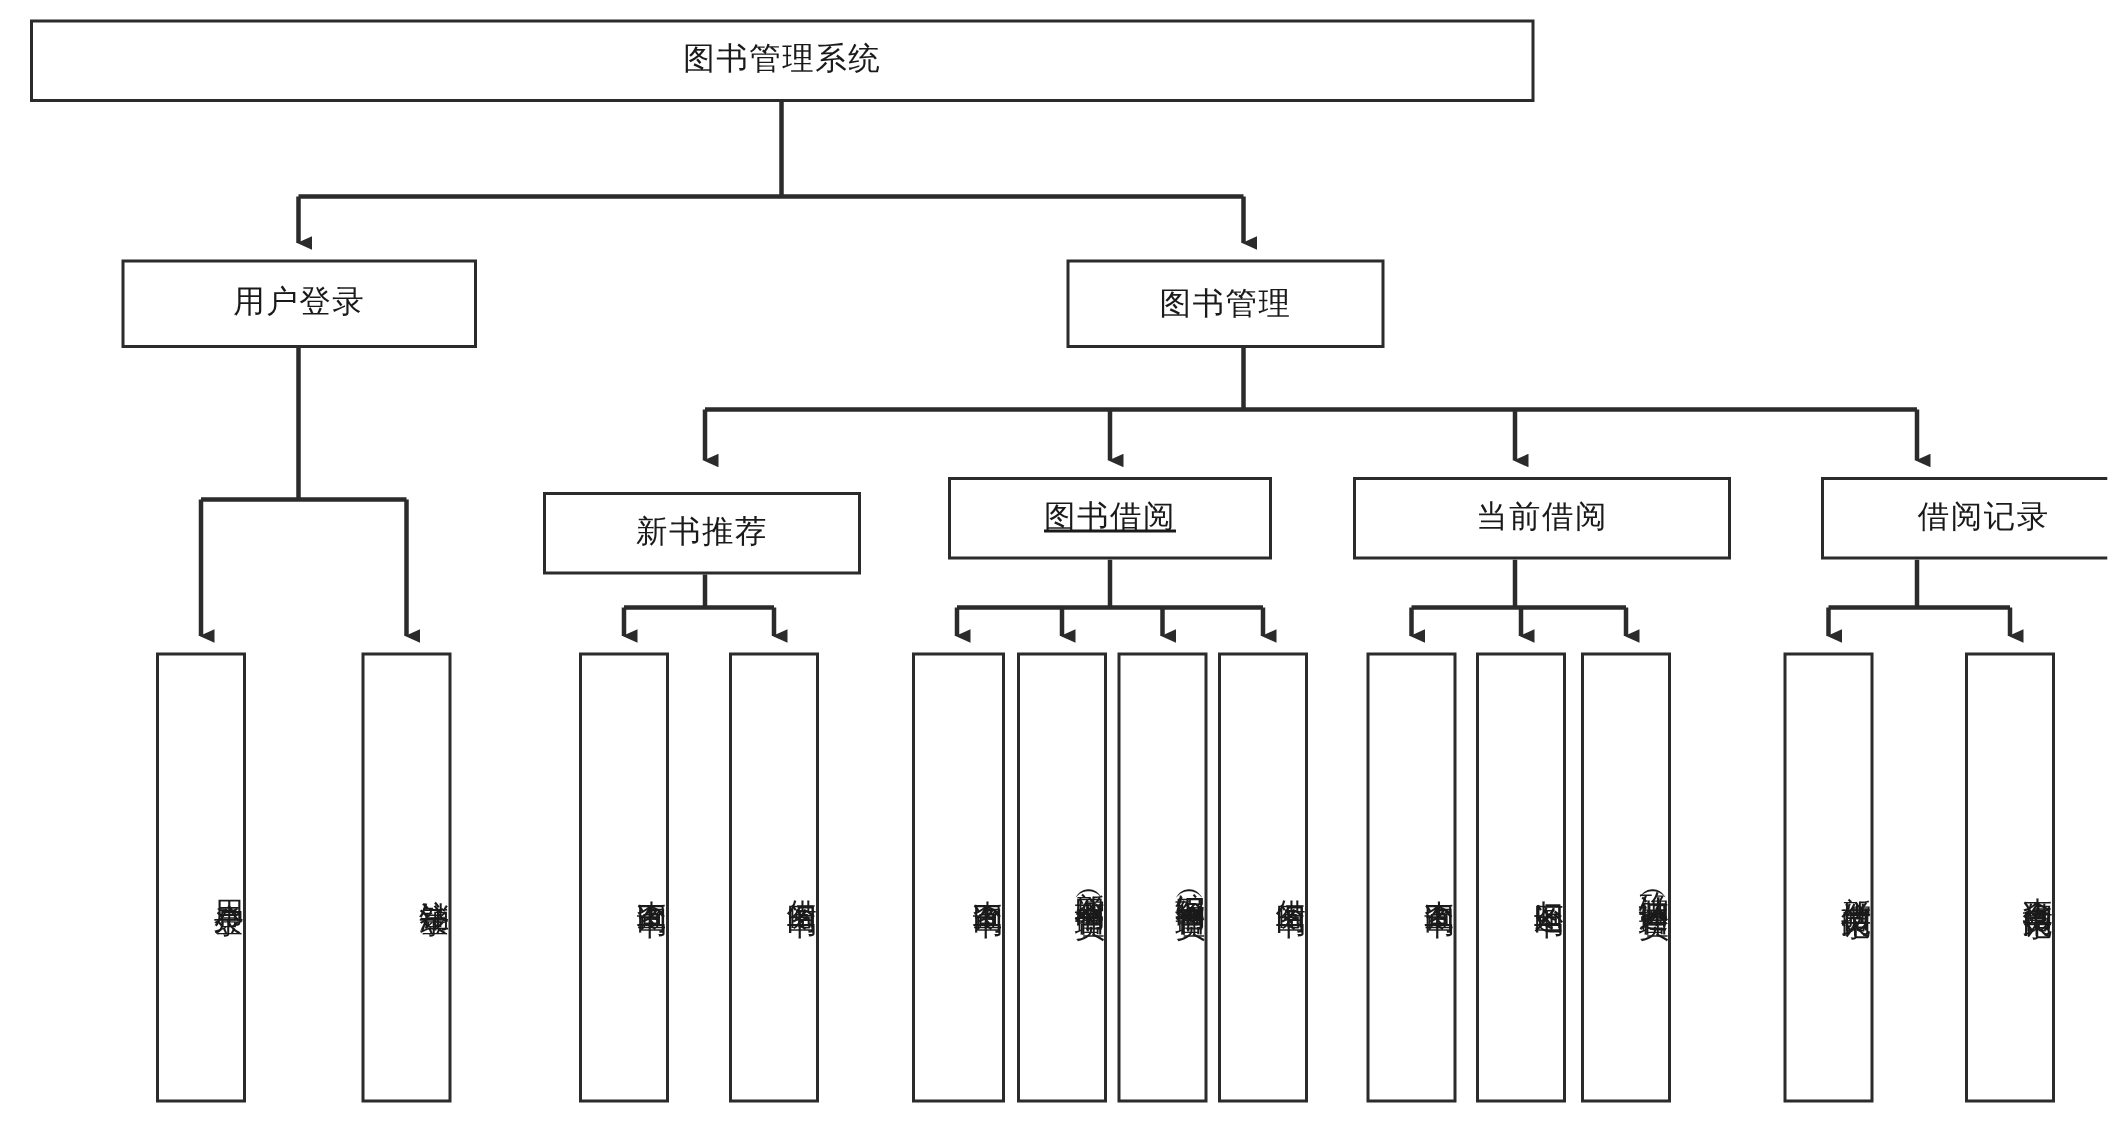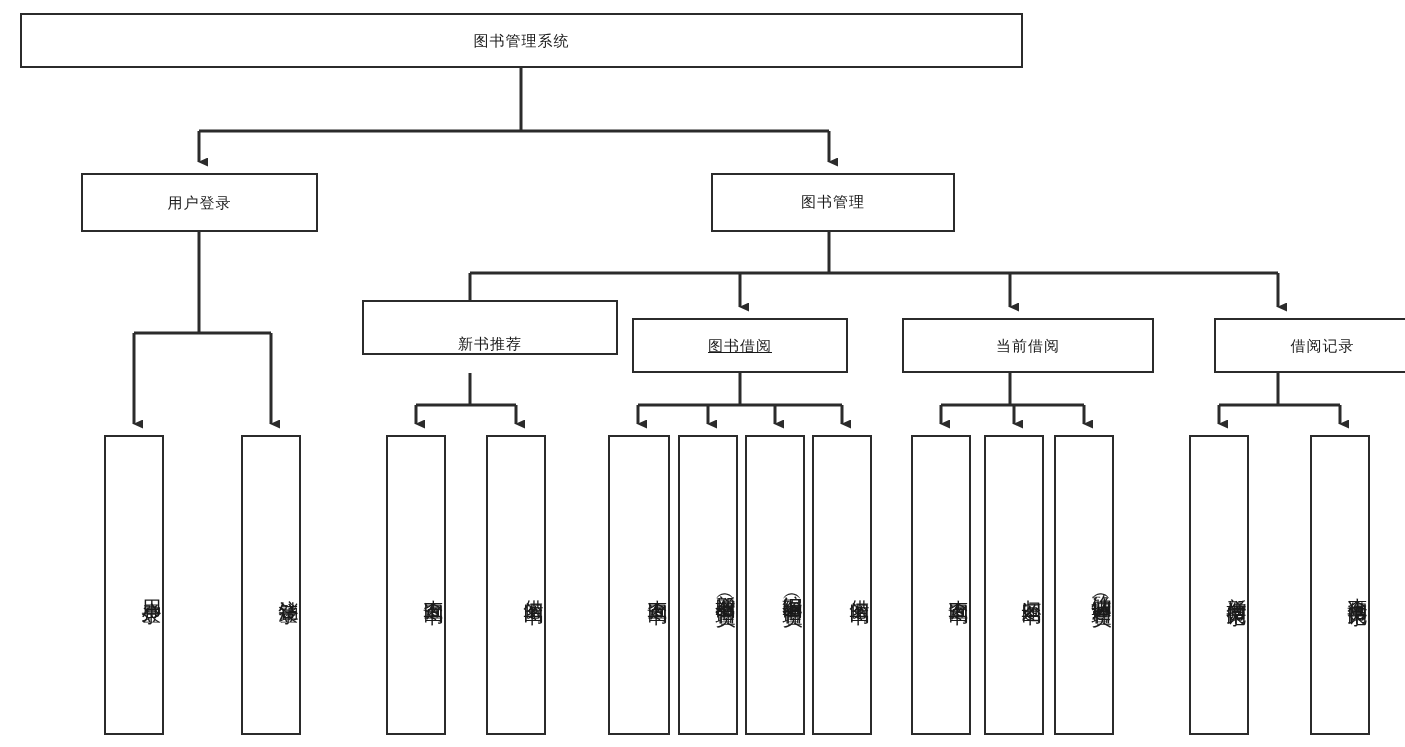--- a/index.html
+++ b/index.html
@@ -31,21 +31,21 @@
     box-sizing: border-box;
     background: #ffffff;
     border: 2px solid #2b2b2b;
     display: flex;
     align-items: center;
     justify-content: center;
     color: #1a1a1a;
     z-index: 3;
   }
   .node-box.horizontal {
-    font-size: 15px;
+    font-size: 21px;
     letter-spacing: 1px;
   }
   .node-box.vertical {
     writing-mode: vertical-rl;
     text-orientation: upright;
     font-size: 20px;
     letter-spacing: 2px;
     padding-top: 6px;
     align-items: flex-start;
     justify-content: center;
@@ -116,24 +116,24 @@
       </g>
   </svg>
 
   <div id="nodes-layer">
       <div class="node-box horizontal" style="left: 20px; top: 13px; width: 1003px; height: 55px;">
         <span class="node-label">图书管理系统</span>
       </div>
       <div class="node-box horizontal" style="left: 81px; top: 173px; width: 237px; height: 59px;">
         <span class="node-label">用户登录</span>
       </div>
-      <div class="node-box horizontal" style="left: 711px; top: 173px; width: 244px; height: 59px; font-family: Liberation Serif, serif;">
+      <div class="node-box horizontal" style="left: 711px; top: 173px; width: 212px; height: 59px; font-family: Liberation Serif, serif;">
         <span class="node-label">图书管理</span>
       </div>
-      <div class="node-box horizontal" style="left: 362px; top: 300px; width: 256px; height: 55px; align-items: flex-end;">
+      <div class="node-box horizontal" style="left: 362px; top: 328px; width: 212px; height: 55px;">
         <span class="node-label">新书推荐</span>
       </div>
       <div class="node-box horizontal" style="left: 632px; top: 318px; width: 216px; height: 55px; text-decoration: underline;">
         <span class="node-label">图书借阅</span>
       </div>
       <div class="node-box horizontal" style="left: 902px; top: 318px; width: 252px; height: 55px; text-align: center;">
         <span class="node-label">当前借阅</span>
       </div>
       <div class="node-box horizontal" style="left: 1170px; top: 318px; width: 217px; height: 55px; margin-left: 44px;">
         <span class="node-label">借阅记录</span>

